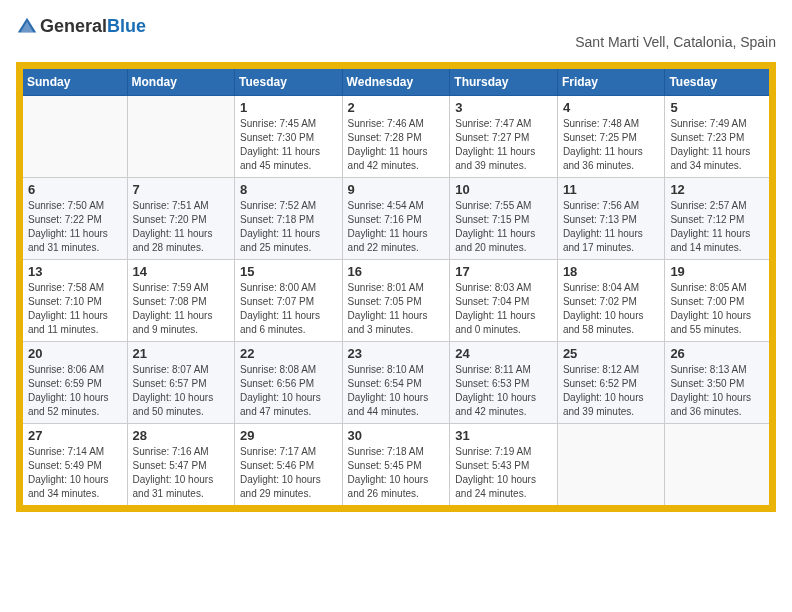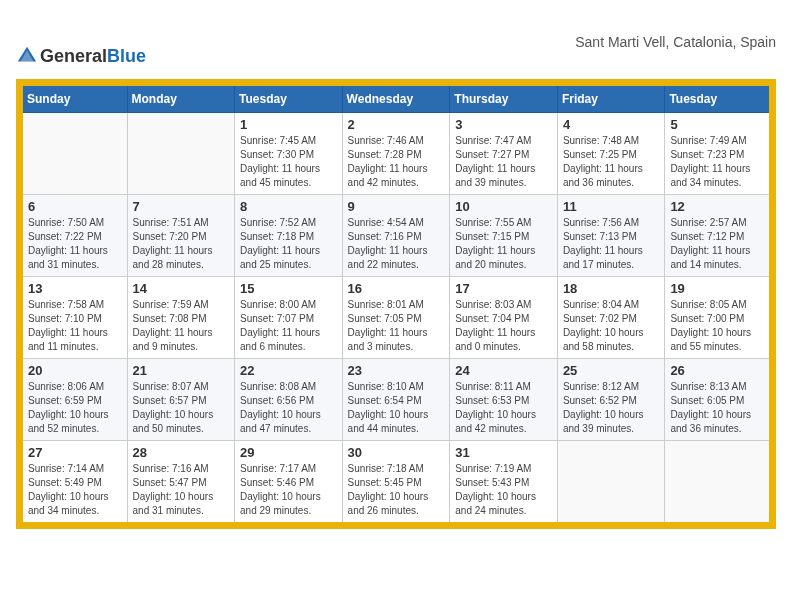--- a/index.html
+++ b/index.html
@@ -11,22 +11,20 @@
       padding: 16px;
     }
     .header {
       display: flex;
       justify-content: space-between;
       align-items: flex-start;
       margin-bottom: 12px;
     }
     .logo {
       display: flex;
-      align-items: center;
-      margin-top: 29px;
     }
     .logo-icon {
       width: 22px;
       height: 22px;
       margin-right: 2px;
     }
     .title-block {
       text-align: right;
     }
     .month-title {
@@ -322,21 +320,21 @@
         <div class="day-detail">
           <span>Sunrise: 8:12 AM</span><br>
           <span>Sunset: 6:52 PM</span><br>
           <span>Daylight: 10 hours and 39 minutes.</span>
         </div>
       </td>
         <td>
         <span class="day-number">26</span>
         <div class="day-detail">
           <span>Sunrise: 8:13 AM</span><br>
-          <span>Sunset: 6:05 PM</span><br>
+          <span>Sunset: 3:50 PM</span><br>
           <span>Daylight: 10 hours and 36 minutes.</span>
         </div>
       </td>
       </tr>
       <tr>
         <td>
         <span class="day-number">27</span>
         <div class="day-detail">
           <span>Sunrise: 7:14 AM</span><br>
           <span>Sunset: 5:49 PM</span><br>

